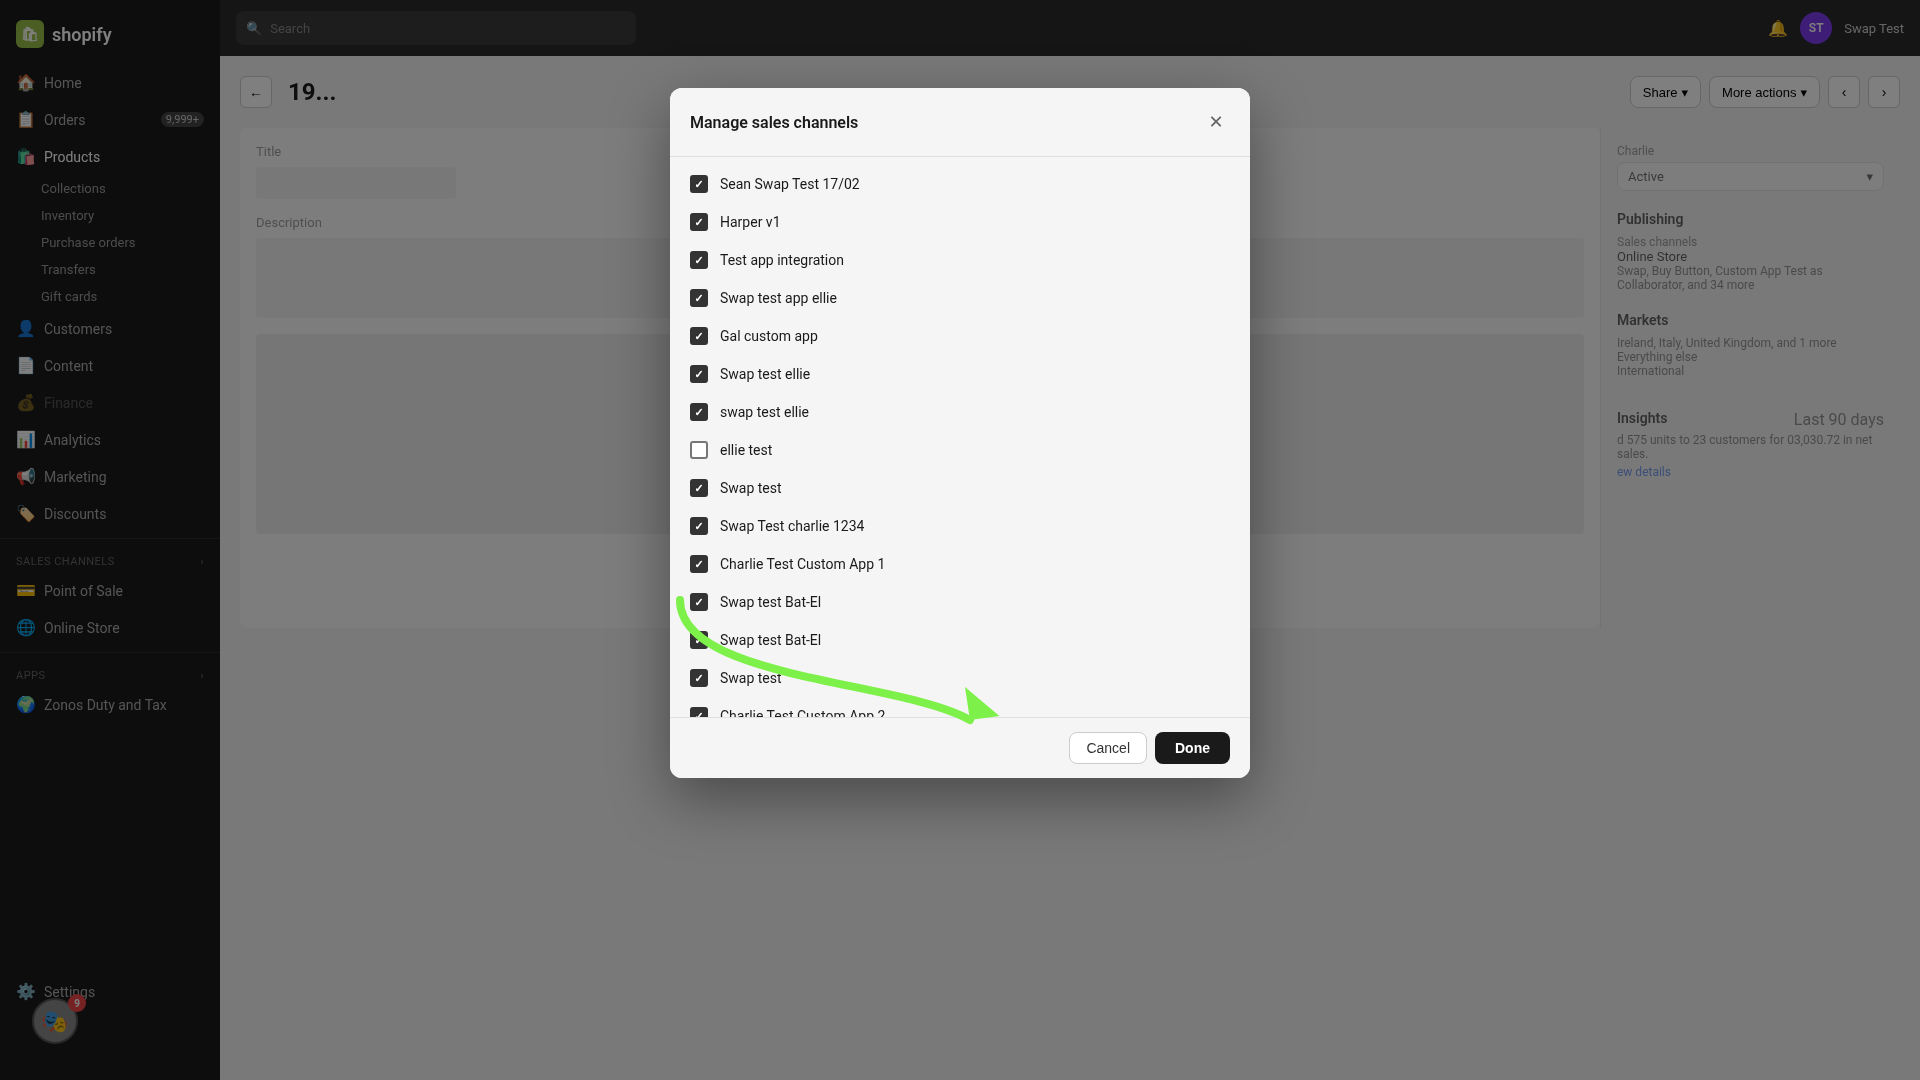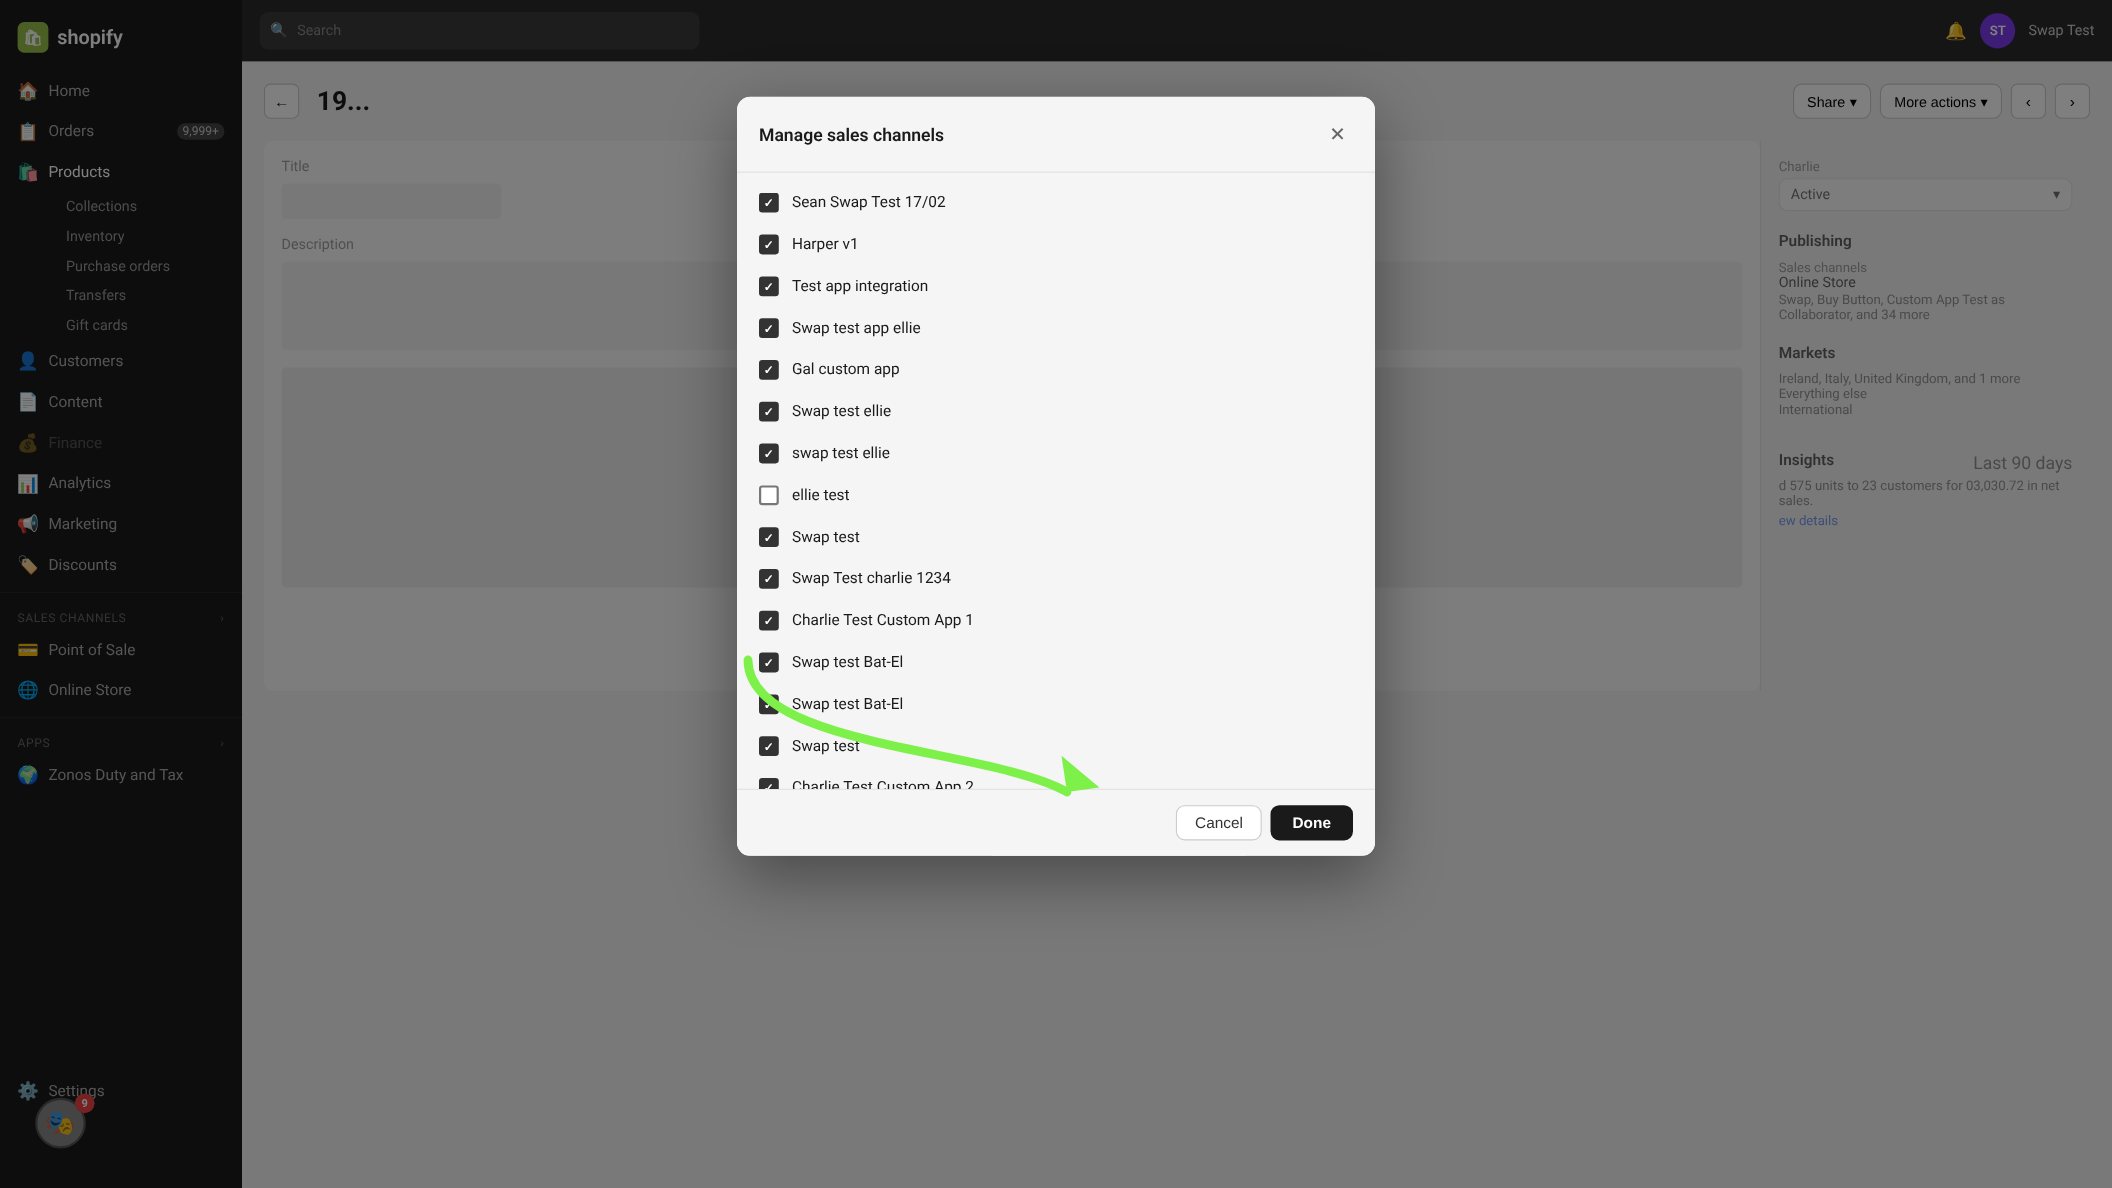--- a/index.html
+++ b/index.html
@@ -63,21 +63,21 @@
     .sidebar-item.active { color: #fff; }
     .sidebar-item .icon { font-size: 16px; width: 18px; text-align: center; }
     .sidebar-item .badge {
       margin-left: auto;
       background: #444;
       color: #ccc;
       font-size: 11px;
       padding: 1px 5px;
       border-radius: 10px;
     }
-    .sidebar-sub { padding-left: 60px; }
+    .sidebar-sub { padding-left: 41px; }
     .sidebar-sub .sidebar-item { padding: 6px 16px 6px 0; font-size: 13px; color: #999; }
     .sidebar-section {
       padding: 10px 16px 4px;
       color: #666;
       font-size: 11px;
       text-transform: uppercase;
       letter-spacing: 0.5px;
       display: flex;
       align-items: center;
       justify-content: space-between;

